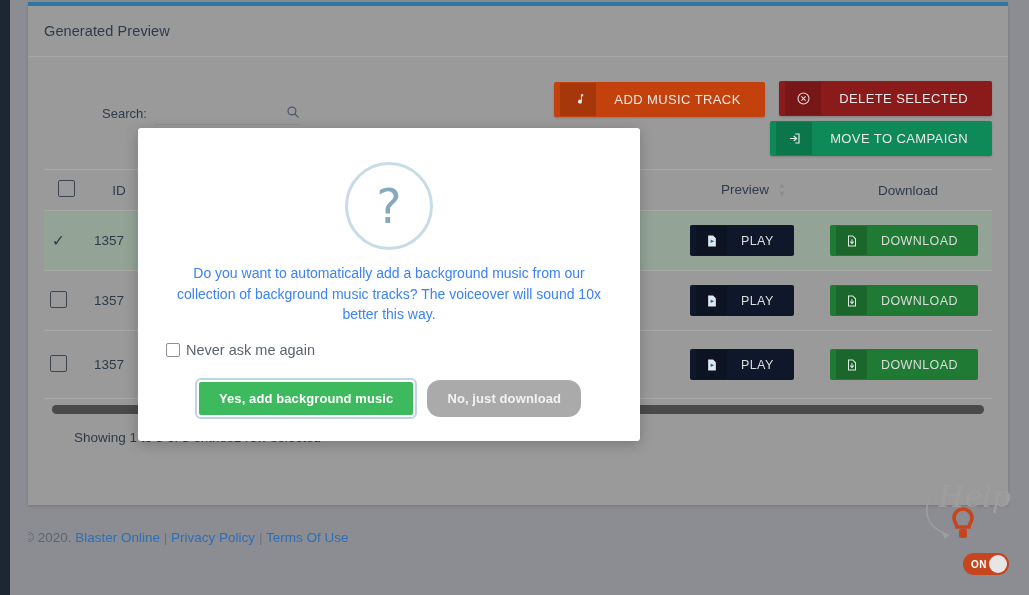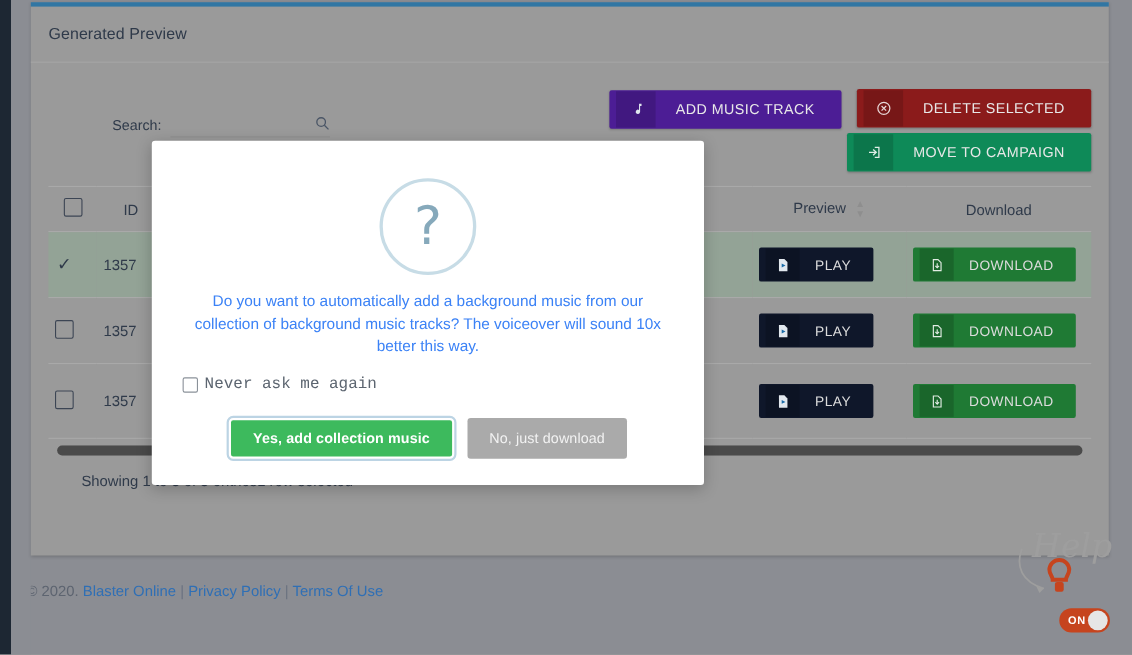--- a/index.html
+++ b/index.html
@@ -103,21 +103,21 @@
   }
   .btn .bicon {
     display: flex; align-items: center; justify-content: center;
     width: 36px;
     background: rgba(0,0,0,0.14);
   }
   .btn .blabel {
     display: flex; align-items: center;
     padding: 0 18px;
   }
-  .btn-music { background: #4c1d95; }
+  .btn-music { background: #c2410c; }
   .btn-delete { background: #8b1b1b; margin-left: 10px; }
   .btn-move { background: #0e8a58; }
   .row2 { margin-top: 4px; text-align: right; }
 
   
   .tbl-scroll { position: relative; }
   table.dt { width: 100%; border-collapse: collapse; }
   table.dt thead th {
     font-size: 13.5px; color: #2f3a4a;
     font-weight: normal;
@@ -285,21 +285,21 @@
     padding-left: 0px;
   }
   .never-cb {
     width: 14px; height: 14px;
     border: 1.4px solid #8a9199;
     border-radius: 2px;
     background: #fff;
     margin-right: 6px;
   }
   .never-lbl {
-    font-size: 14.5px; color: #5c6570; font-family: Liberation Mono, monospace;
+    font-size: 14.5px; color: #5c6570;
   }
   .modal-actions {
     margin-top: 22px;
     display: flex; justify-content: center;
     align-items: center;
     gap: 12px;
   }
   .btn-yes {
     background: #3dba5d;
     color: #fff;
@@ -310,24 +310,24 @@
     font-size: 13px;
     font-weight: bold;
     cursor: pointer;
     font-family: "Liberation Sans", sans-serif;
     letter-spacing: .1px;
   }
   .btn-no {
     background: #aaaaaa;
     color: #f2f2f2;
     border: none;
-    border-radius: 3px;
+    border-radius: 13px;
     padding: 11px 20px;
     font-size: 13px;
-    font-weight: normal;
+    font-weight: bold;
     cursor: pointer;
     font-family: "Liberation Sans", sans-serif;
     letter-spacing: .1px;
   }
 </style>
 </head>
 <body>
 
 <div class="left-rail"></div>
 <div class="rail-gap"></div>
@@ -547,16 +547,16 @@
 <div class="modal">
   <div class="q-circle">
     <span>?</span>
   </div>
   <p class="modal-text">Do you want to automatically add a background music from our collection of background music tracks? The voiceover will sound 10x better this way.</p>
   <div class="never-row">
     <span class="never-cb"></span>
     <span class="never-lbl">Never ask me again</span>
   </div>
   <div class="modal-actions">
-    <button class="btn-yes">Yes, add collection music</button>
+    <button class="btn-yes">Yes, add background music</button>
     <button class="btn-no">No, just download</button>
   </div>
 </div>
 
 </body></html>

